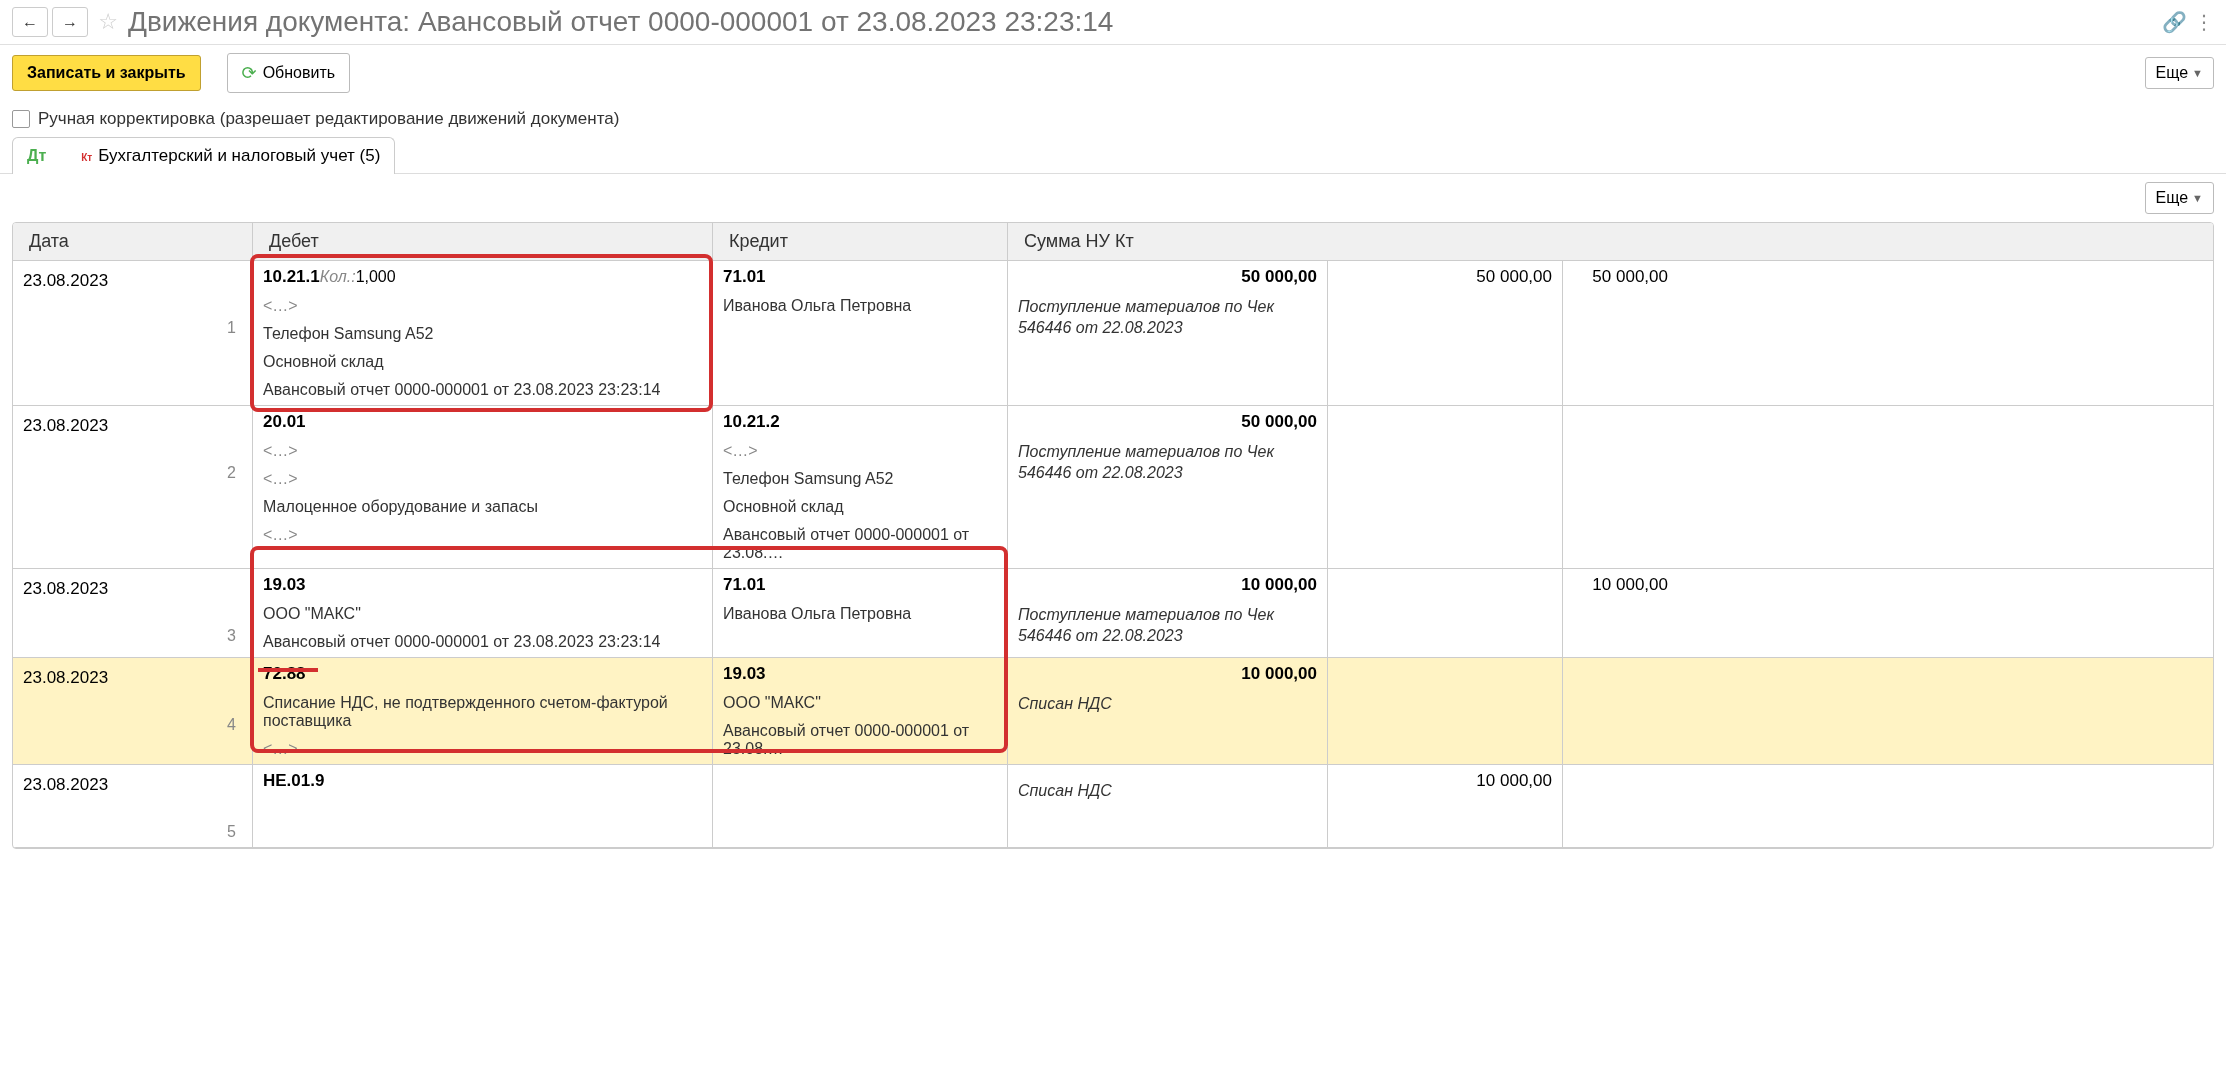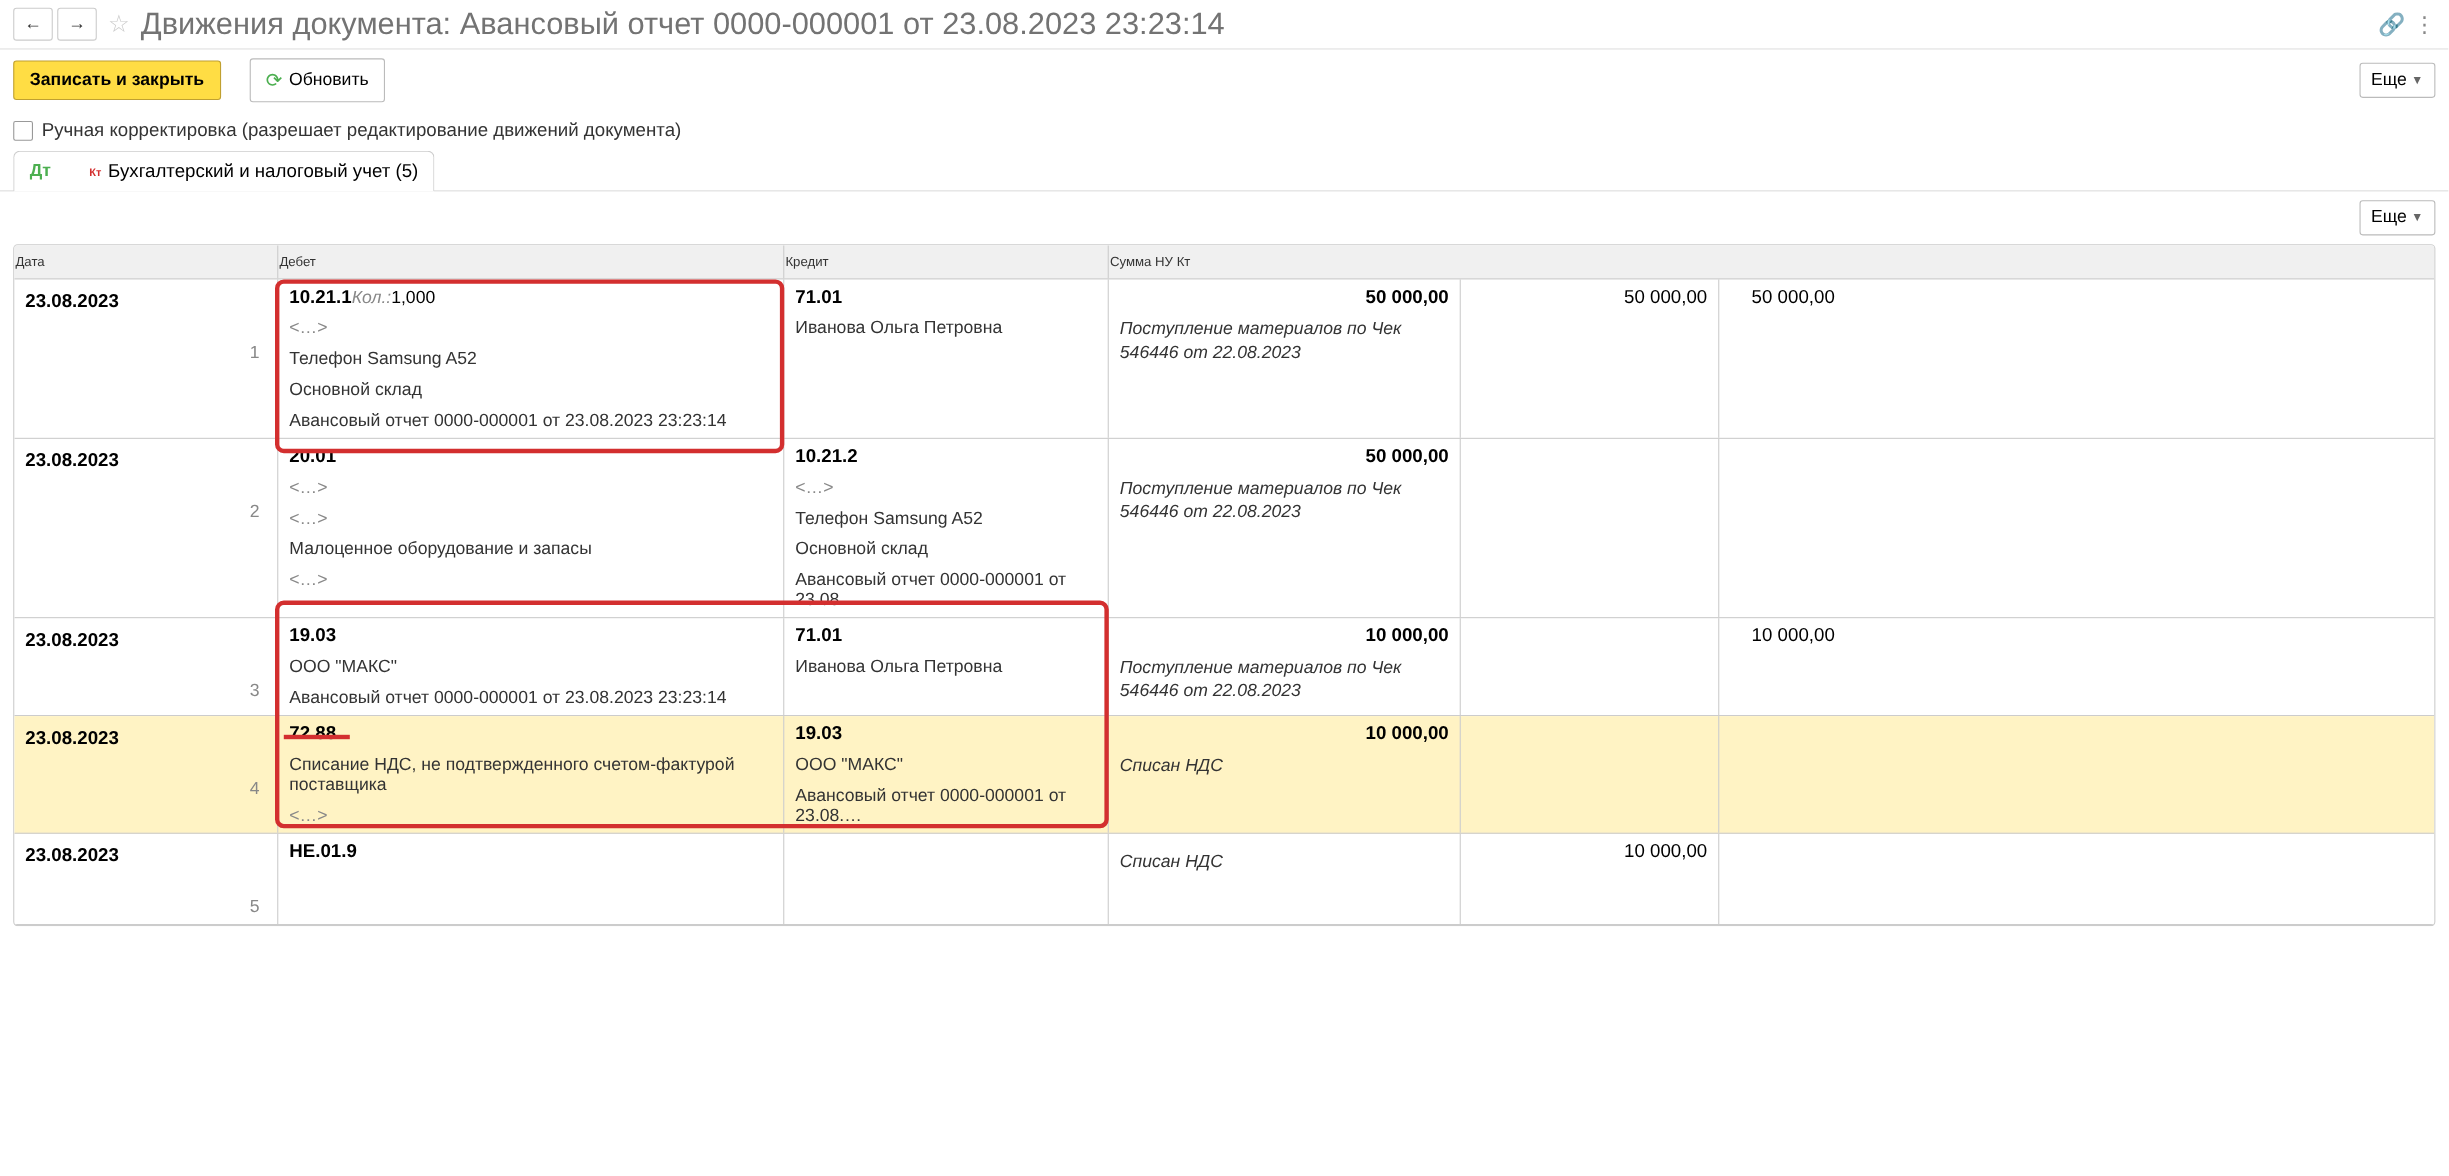--- a/index.html
+++ b/index.html
@@ -29,29 +29,29 @@
     .tabs { display: flex; padding: 0 12px; border-bottom: 1px solid #ddd; }
     .tab { border: 1px solid #ccc; border-bottom: none; border-radius: 6px 6px 0 0; padding: 8px 14px; background: #fff; display: flex; align-items: center; gap: 6px; cursor: pointer; margin-bottom: -1px; }
     .tab-icon { font-size: 12px; }
     .dt { color: #4caf50; font-weight: bold; font-size: 16px; }
     .kt { color: #d32f2f; font-weight: bold; font-size: 10px; margin-left: 35px; }
     
     .subtoolbar { display: flex; justify-content: flex-end; padding: 8px 12px; }
     
     .table-container { margin: 0 12px; border: 1px solid #ccc; border-radius: 4px; overflow: hidden; }
     .table-header { display: grid; grid-template-columns: 240px 460px 295px 320px 235px 115px; background: #f0f0f0; border-bottom: 1px solid #ccc; }
-    .th { padding: 8px 1px; border-right: 1px solid #ccc; font-size: 12px; color: #333; }
+    .th { padding: 8px 16px; border-right: 1px solid #ccc; font-size: 18px; color: #333; }
     .th:last-child { border-right: none; }
     
     .row { display: grid; grid-template-columns: 240px 460px 295px 320px 235px 115px; border-bottom: 1px solid #ccc; position: relative; }
     .row.hl { background: #fff3c4; }
     .cell { padding: 6px 10px; border-right: 1px solid #ccc; }
     .cell:last-child { border-right: none; }
     .date-cell { display: flex; flex-direction: column; }
-    .date-val { padding: 4px 0; font-weight: bold; }
+    .date-val { padding: 4px 0; }
     .row-num { color: #888; font-size: 16px; margin-top: 24px; align-self: flex-end; padding-right: 6px; }
     .debit-cell, .credit-cell, .sum-cell { display: flex; flex-direction: column; gap: 10px; padding: 6px 10px; }
     .acct { font-weight: bold; font-size: 17px; }
     .acct-line { display: flex; align-items: baseline; }
     .qty-label { color: #888; font-style: italic; font-size: 16px; }
     .qty-val { font-size: 16px; }
     .sub { font-size: 16px; color: #333; }
     .ellipsis-sub { color: #888; font-size: 16px; }
     .sum-line { display: flex; justify-content: flex-end; font-weight: bold; font-size: 17px; }
     .sum-note { font-style: italic; color: #333; font-size: 16px; line-height: 1.3; }

